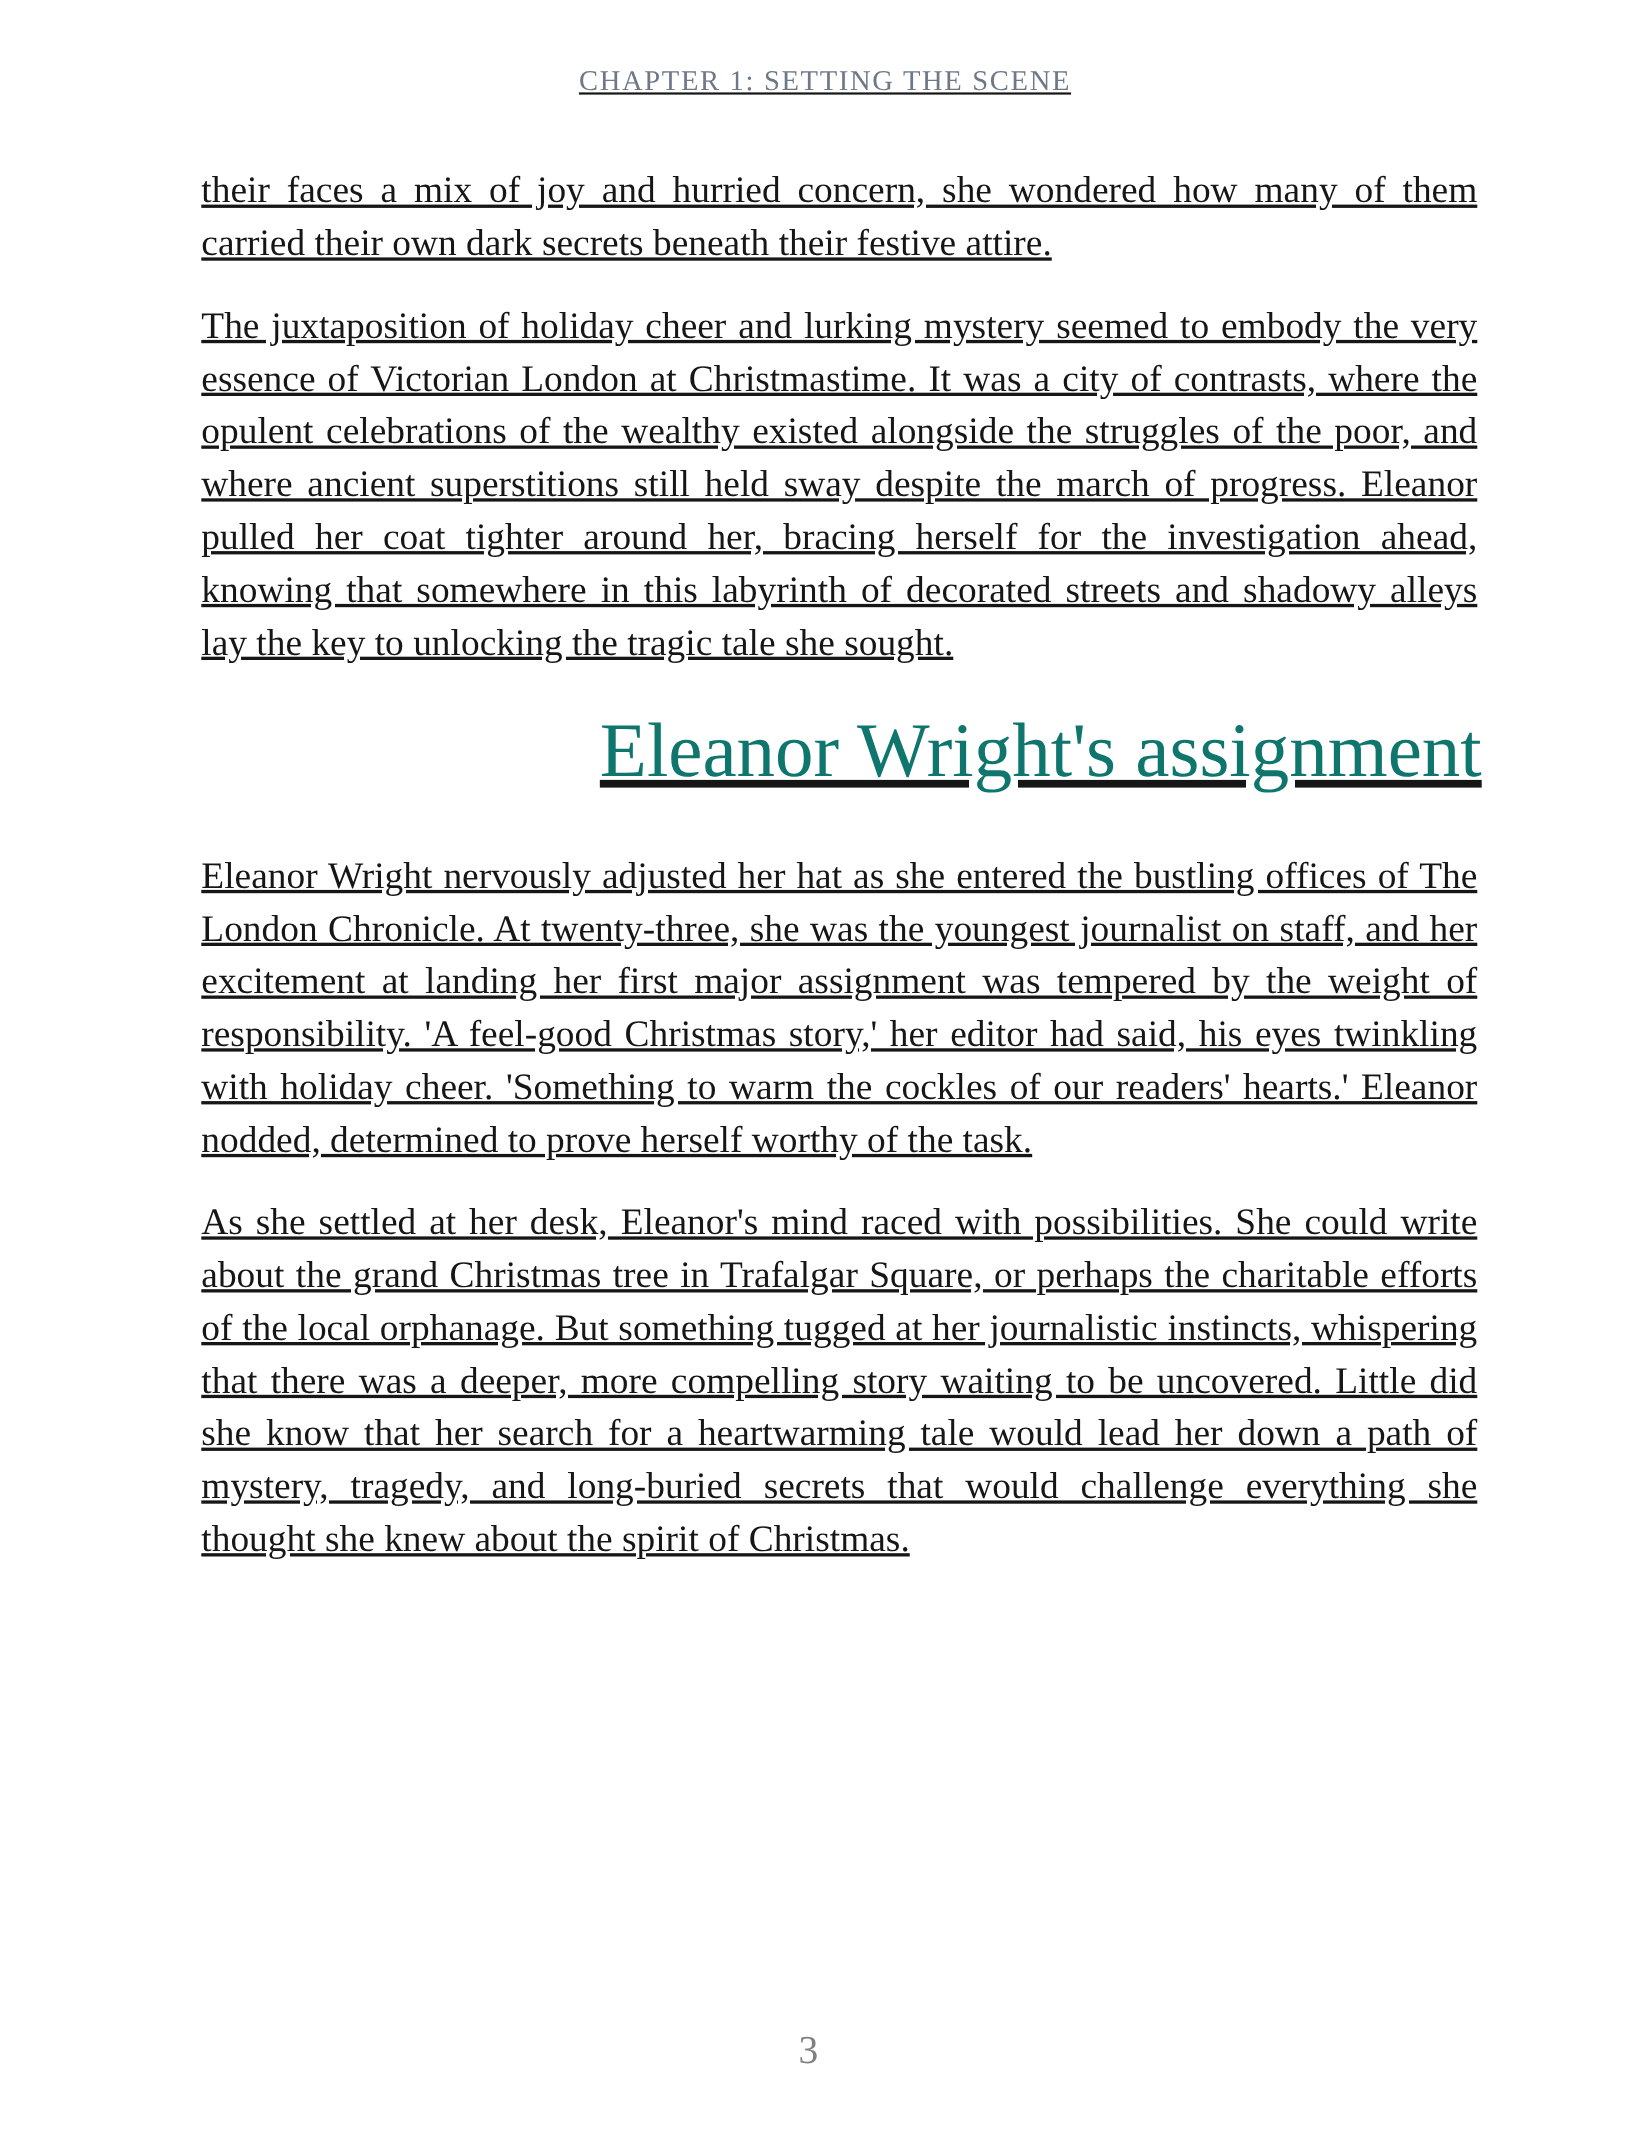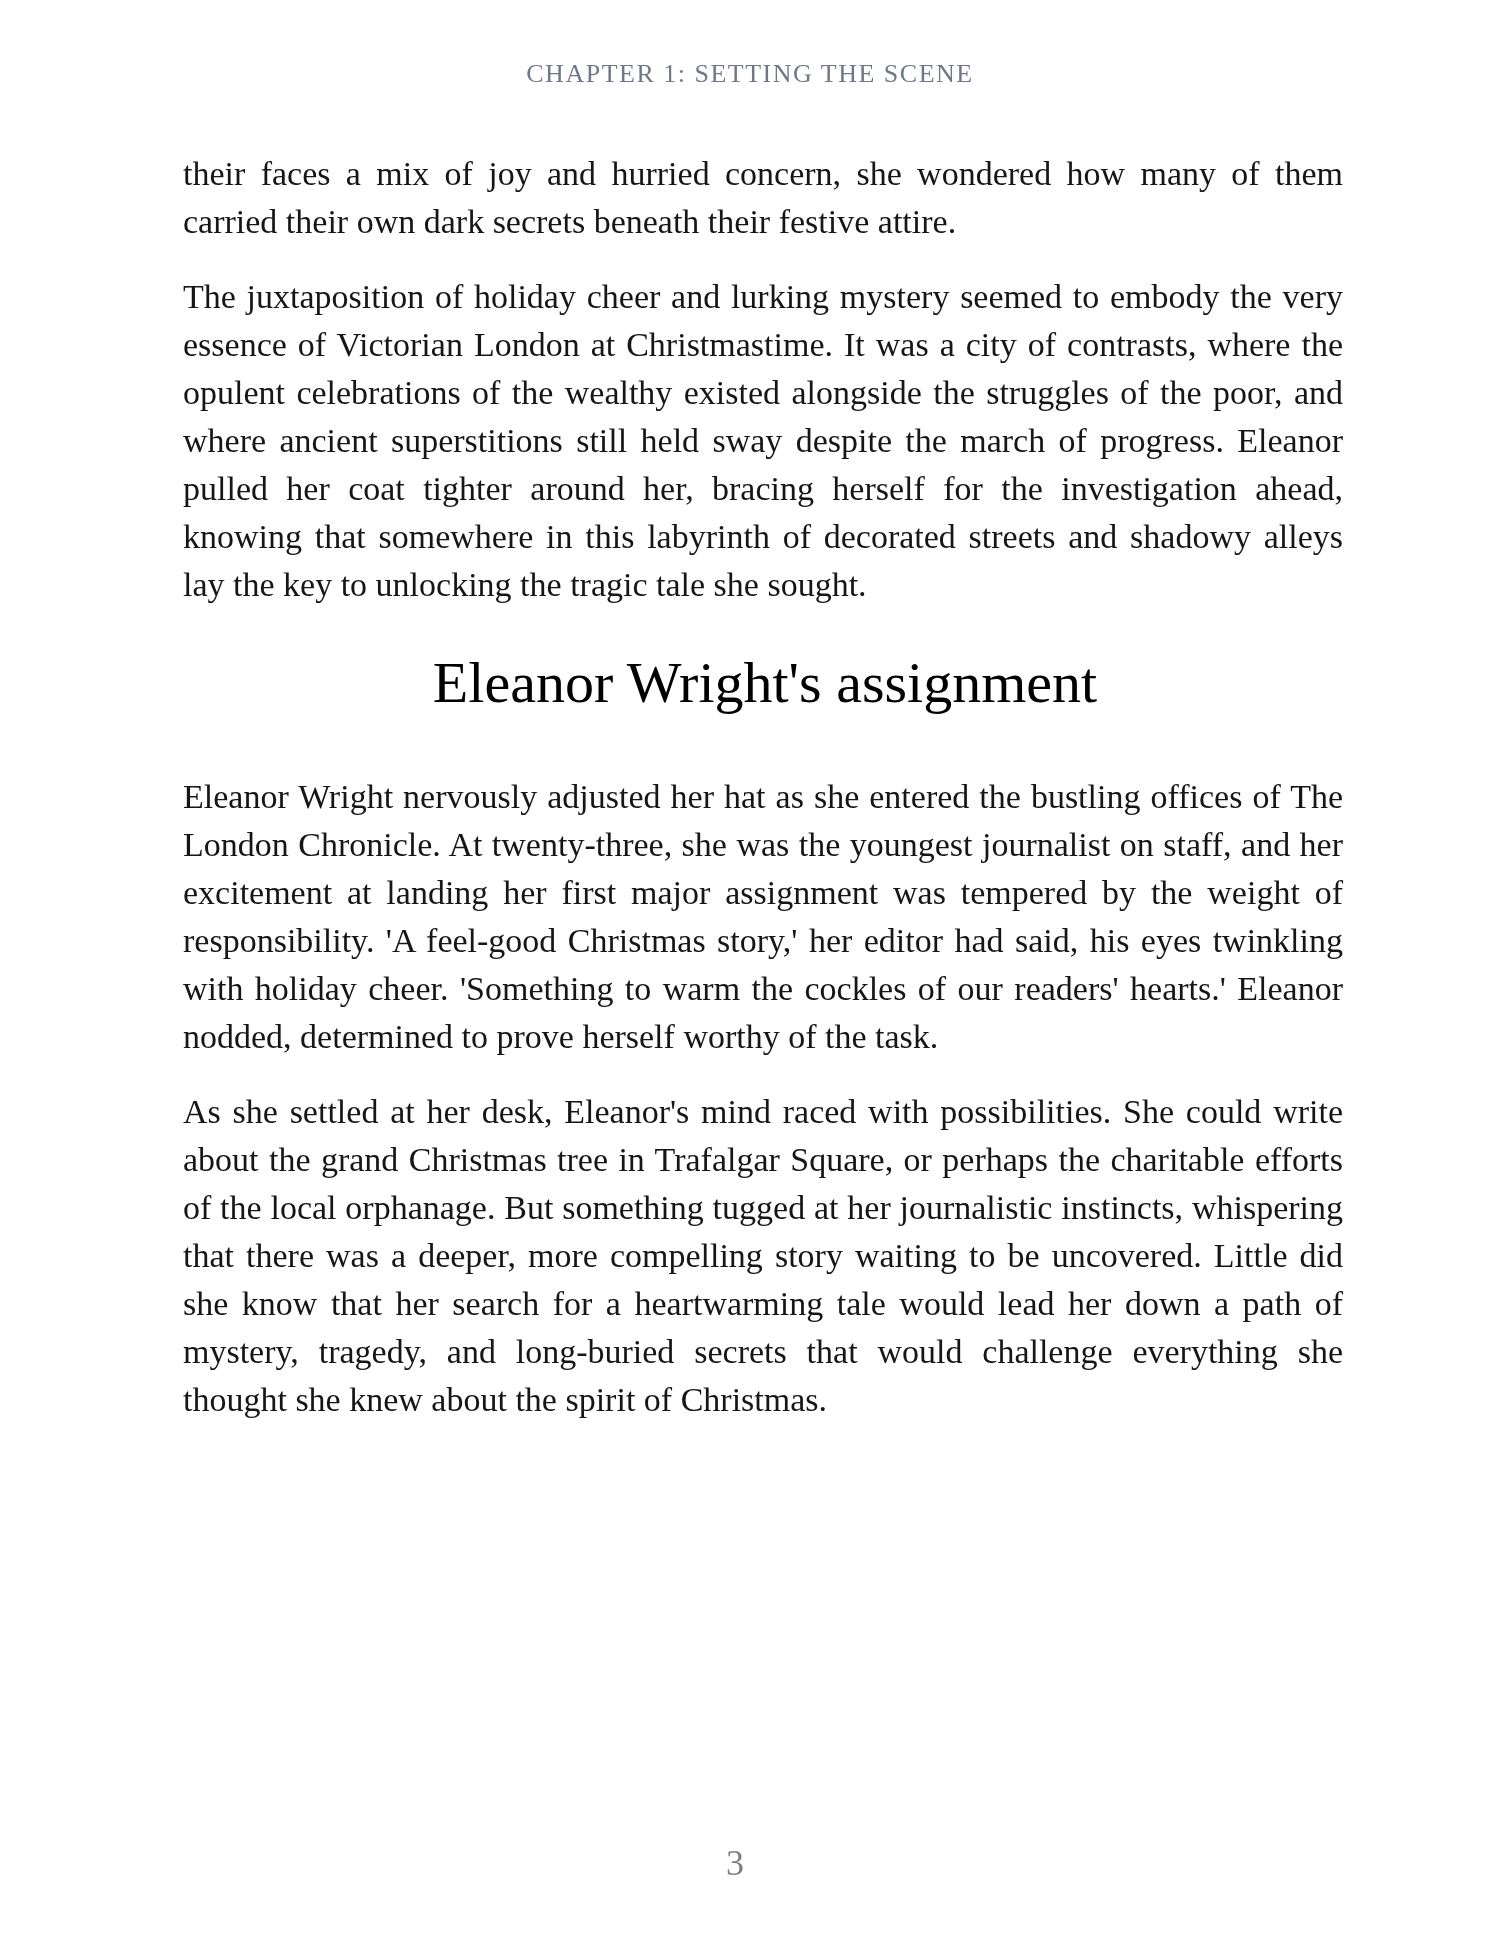--- a/index.html
+++ b/index.html
@@ -14,47 +14,48 @@
   }
   .page {
     position: relative;
     box-sizing: border-box;
     width: 1500px;
     height: 1941px;
     padding: 58px 153px 0 183px;
     background: #ffffff;
     font-family: "Liberation Serif", serif;
     color: #161616;
+    text-decoration: underline;
   }
   .running-head {
     font-size: 26px;
     line-height: 32px;
     font-weight: 400;
     letter-spacing: 1.5px;
     text-align: center;
     color: #6e7887;
     margin: 0 0 60px 0;
     
     margin-left: -30px;
   }
   .body-text p {
     font-size: 34px;
     line-height: 48px;
     margin: 0 4px 27px 0;
     text-align: justify;
     color: #161616;
   }
   h1.section-heading {
-    font-size: 58px;
+    font-size: 70px;
     line-height: 80px;
     font-weight: 400;
     letter-spacing: 0;
     margin: 34px 0 50px 0;
-    color: #000000;
-    text-align: center;
+    color: #0f766e;
+    text-align: right;
   }
   .page-number {
     position: absolute;
     left: 0;
     right: 30px;
     bottom: 56px;
     text-align: center;
     font-size: 36px;
     line-height: 44px;
     color: #808080;

